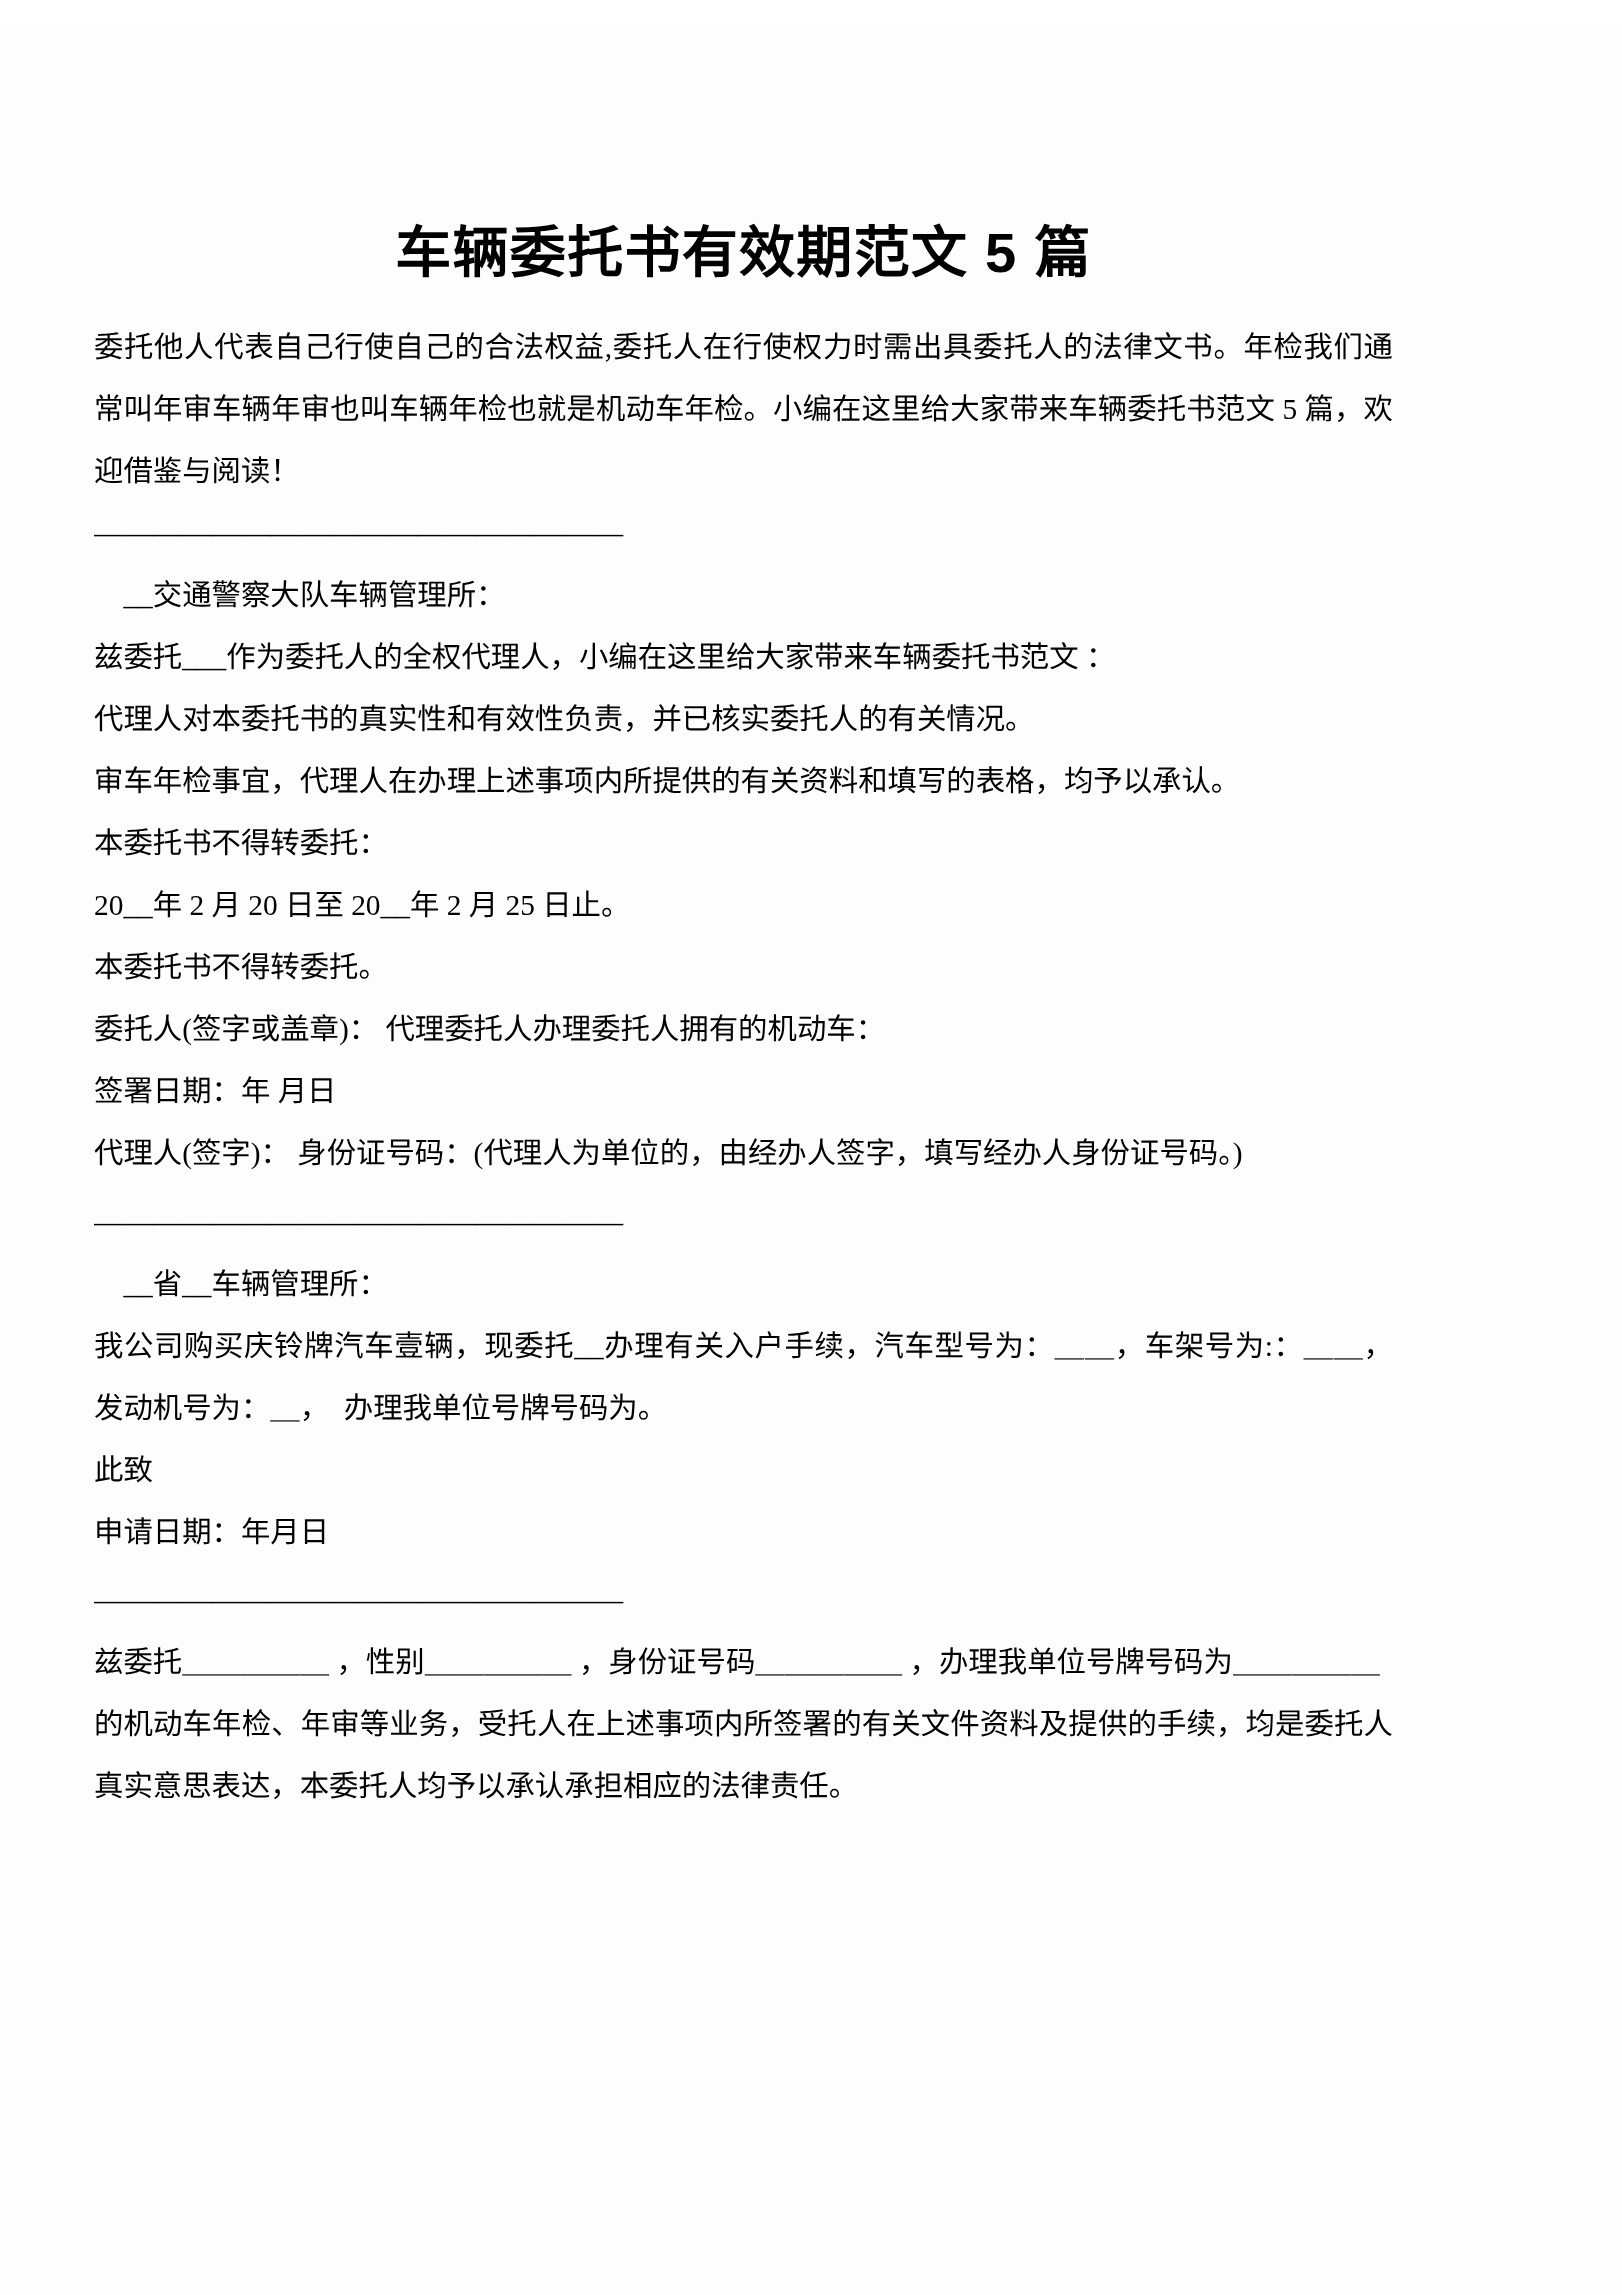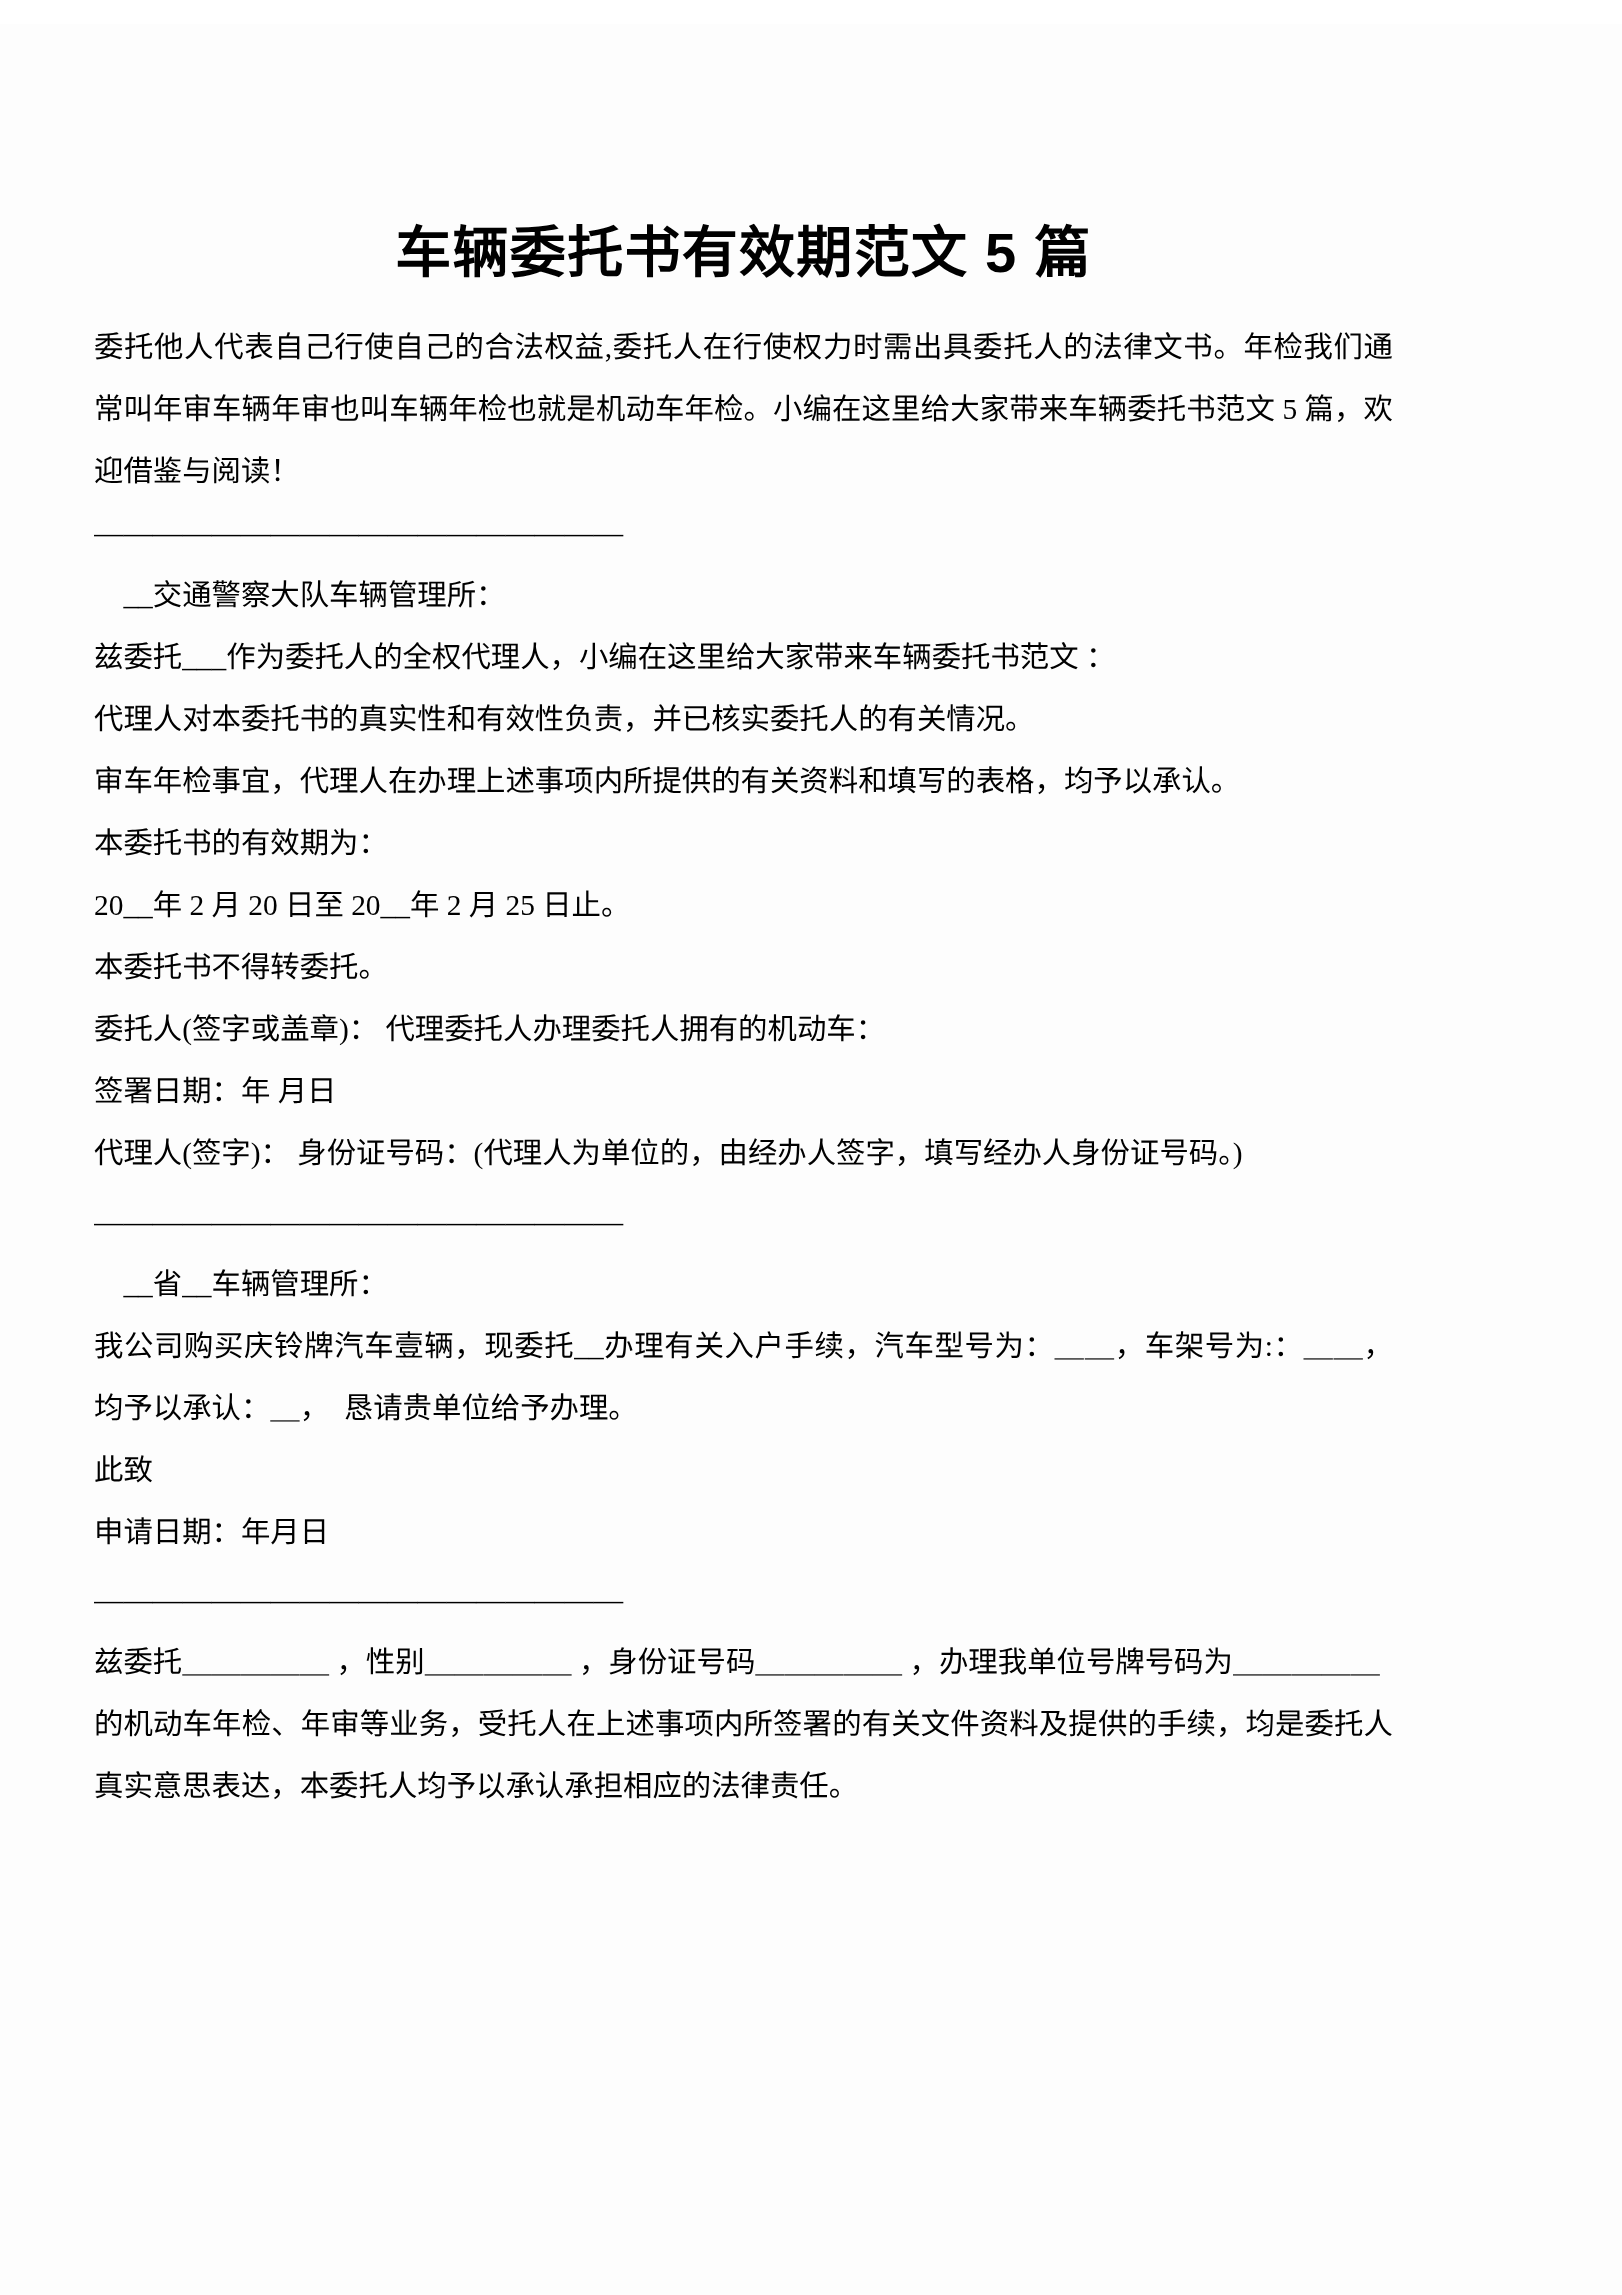--- a/index.html
+++ b/index.html
@@ -75,39 +75,39 @@
     <p class="divider">——————————————————</p>
 
     <p class="para lead-indent">　__交通警察大队车辆管理所：</p>
 
     <p class="para">兹委托___作为委托人的全权代理人，小编在这里给大家带来车辆委托书范文 ：</p>
 
     <p class="para">代理人对本委托书的真实性和有效性负责，并已核实委托人的有关情况。</p>
 
     <p class="para">审车年检事宜，代理人在办理上述事项内所提供的有关资料和填写的表格，均予以承认。</p>
 
-    <p class="para">本委托书的有效期为：</p>
+    <p class="para">本委托书不得转委托：</p>
 
     <p class="para">20__年 2 月 20 日至 20__年 2 月 25 日止。</p>
 
     <p class="para">本委托书不得转委托。</p>
 
     <p class="para">委托人(签字或盖章)： 代理委托人办理委托人拥有的机动车：</p>
 
     <p class="para">签署日期：年 月日</p>
 
     <p class="para">代理人(签字)： 身份证号码：(代理人为单位的，由经办人签字，填写经办人身份证号码。)</p>
 
     <div class="spacer-sm"></div>
 
     <p class="divider">——————————————————</p>
 
     <p class="para lead-indent">　__省__车辆管理所：</p>
 
-    <p class="para">我公司购买庆铃牌汽车壹辆，现委托__办理有关入户手续，汽车型号为：＿＿，车架号为:：＿＿，均予以承认：＿，　恳请贵单位给予办理。</p>
+    <p class="para">我公司购买庆铃牌汽车壹辆，现委托__办理有关入户手续，汽车型号为：＿＿，车架号为:：＿＿，发动机号为：＿，　办理我单位号牌号码为。</p>
 
     <p class="para">此致</p>
 
 
     <p class="para">申请日期：年月日</p>
 
     <div class="spacer-sm"></div>
 
     <p class="divider">——————————————————</p>
 

